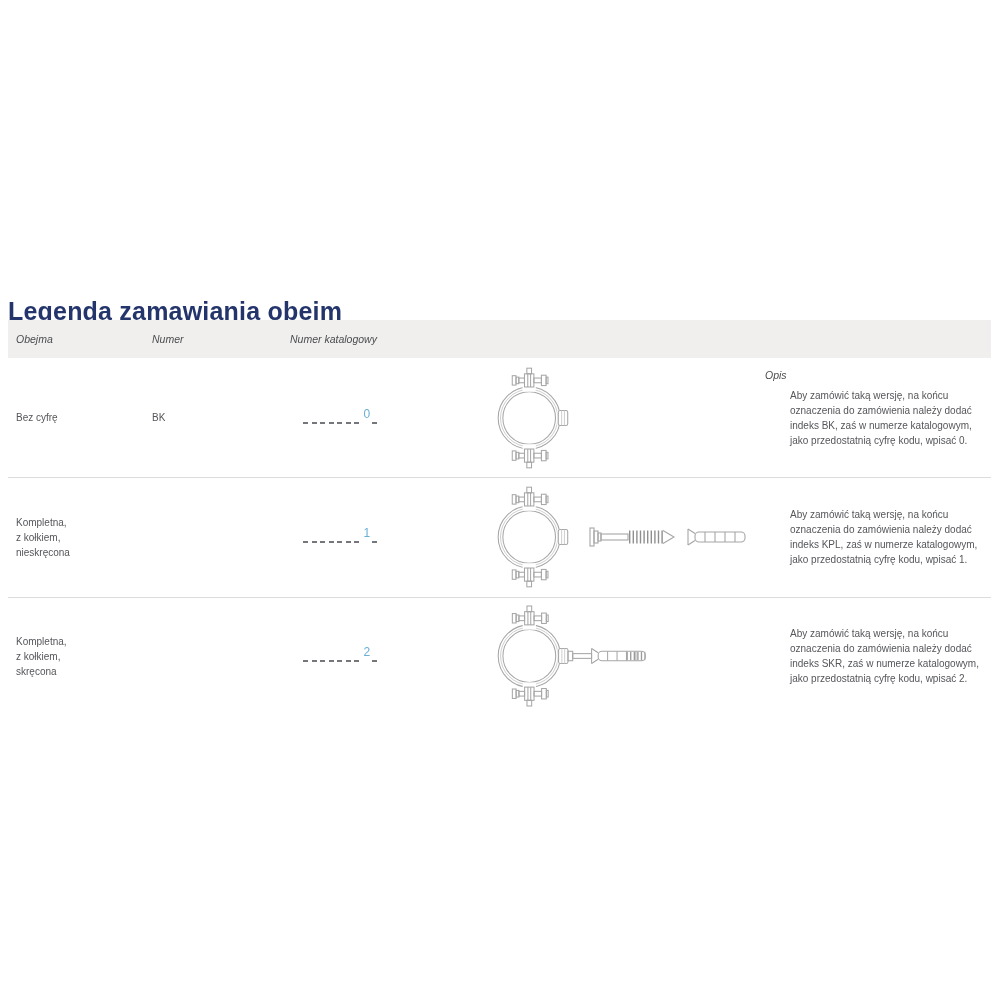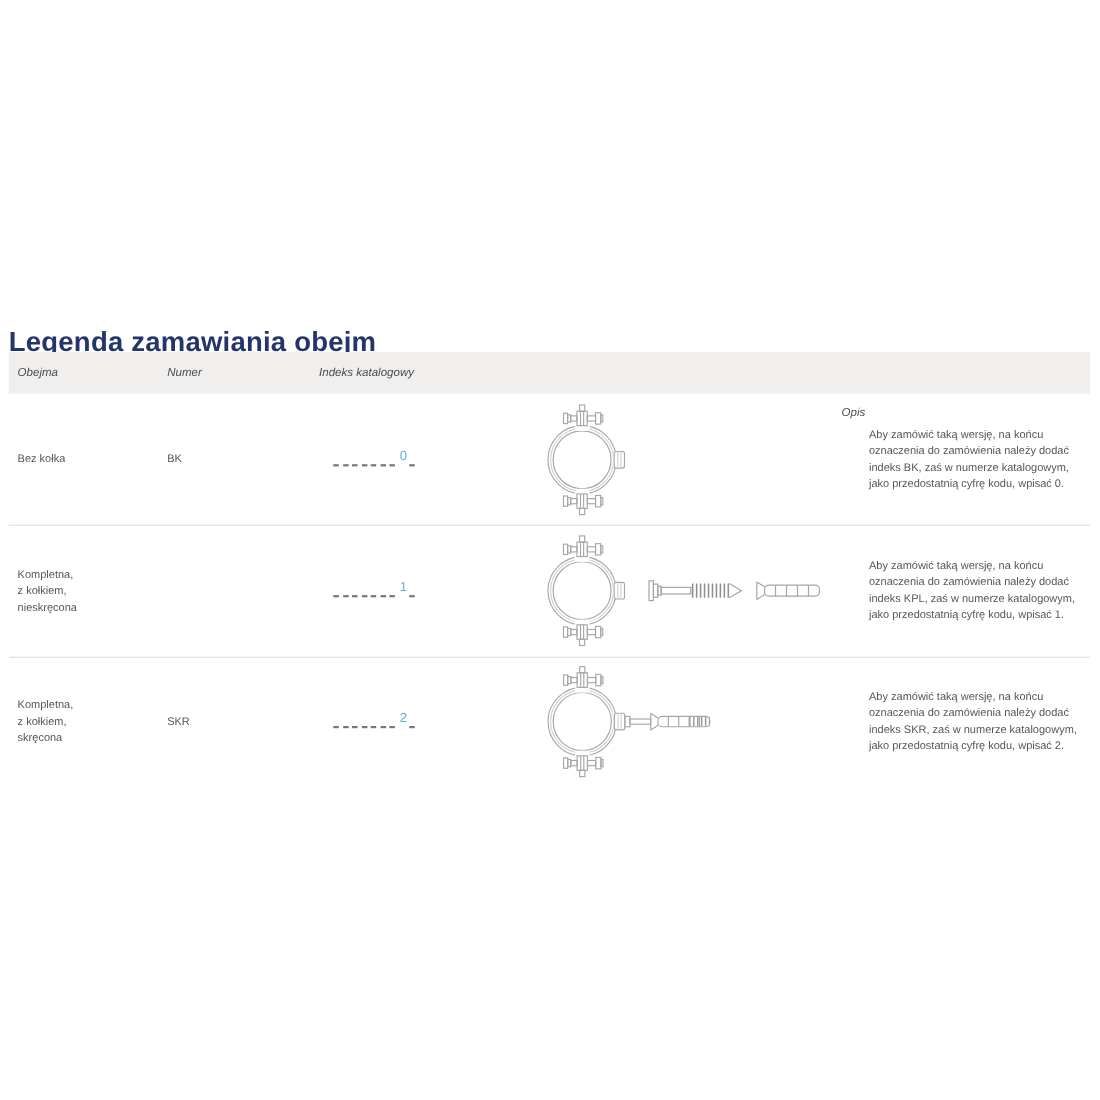--- a/index.html
+++ b/index.html
@@ -119,26 +119,26 @@
   </defs>
 </svg>
 
 <div class="page">
 
   <h1 class="page-title">Legenda zamawiania obejm</h1>
 
   <div class="table-header">
     <span class="th th-obejma">Obejma</span>
     <span class="th th-indeks">Numer</span>
-    <span class="th th-numer">Indeks katalogowy</span>
+    <span class="th th-numer">Numer katalogowy</span>
     <span class="th th-opis">Opis</span>
   </div>
 
   <div class="trow trow-0">
-    <div class="cell c-name">Bez kołka</div>
+    <div class="cell c-name">Bez cyfrę</div>
     <div class="cell c-index">BK</div>
     <div class="cell c-code">
       <span class="catalog">
           <span class="dash"></span>
           <span class="dash"></span>
           <span class="dash"></span>
           <span class="dash"></span>
           <span class="dash"></span>
           <span class="dash"></span>
           <span class="dash"></span>
@@ -182,21 +182,20 @@
           <use href="#g-dowel"></use>
         </svg>
     </div>
     <div class="cell c-desc">Aby zamówić taką wersję, na końcu oznaczenia do zamówienia należy dodać indeks KPL, zaś w numerze katalogowym, jako przedostatnią cyfrę kodu, wpisać 1.</div>
   </div>
 
   <div class="trow trow-2">
     <div class="cell c-name">Kompletna,
 z kołkiem,
 skręcona</div>
-    <div class="cell c-index">SKR</div>
     <div class="cell c-code">
       <span class="catalog">
           <span class="dash"></span>
           <span class="dash"></span>
           <span class="dash"></span>
           <span class="dash"></span>
           <span class="dash"></span>
           <span class="dash"></span>
           <span class="dash"></span>
           <span class="digit">2</span>

